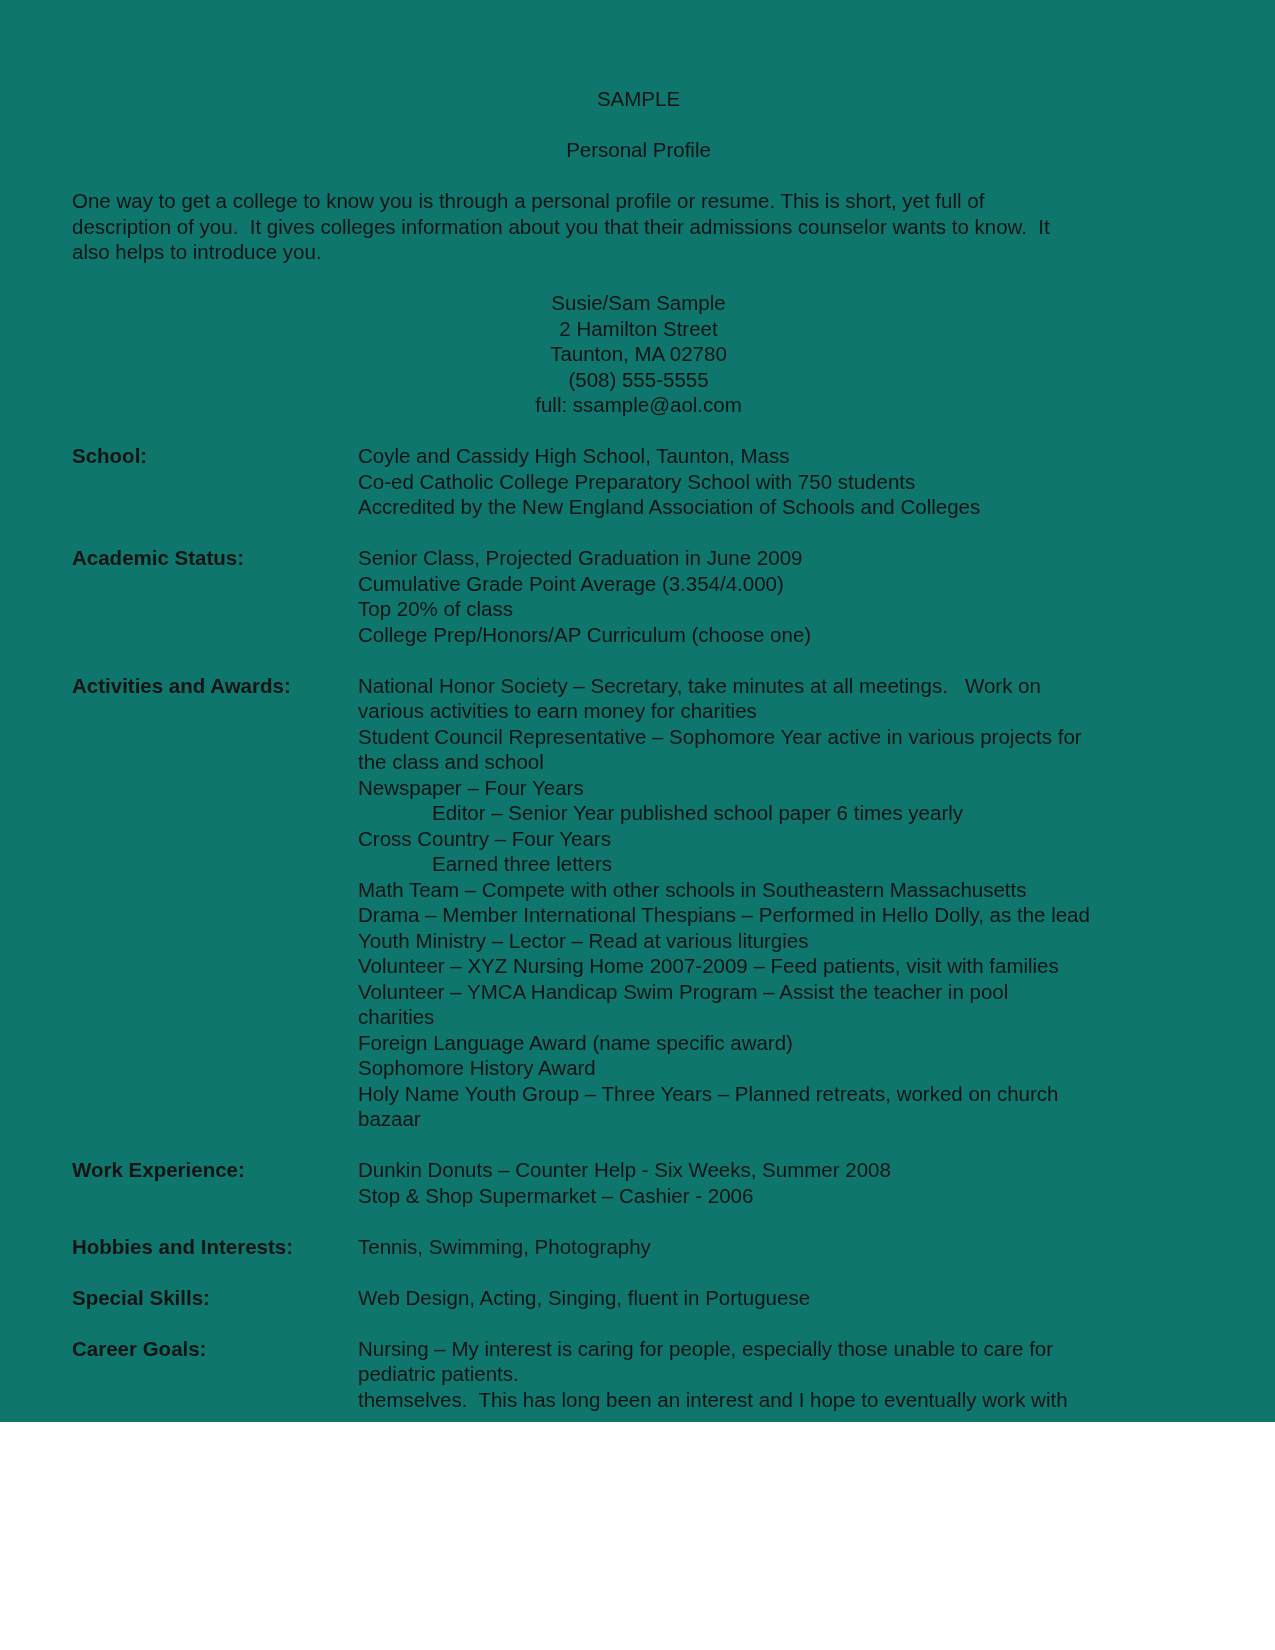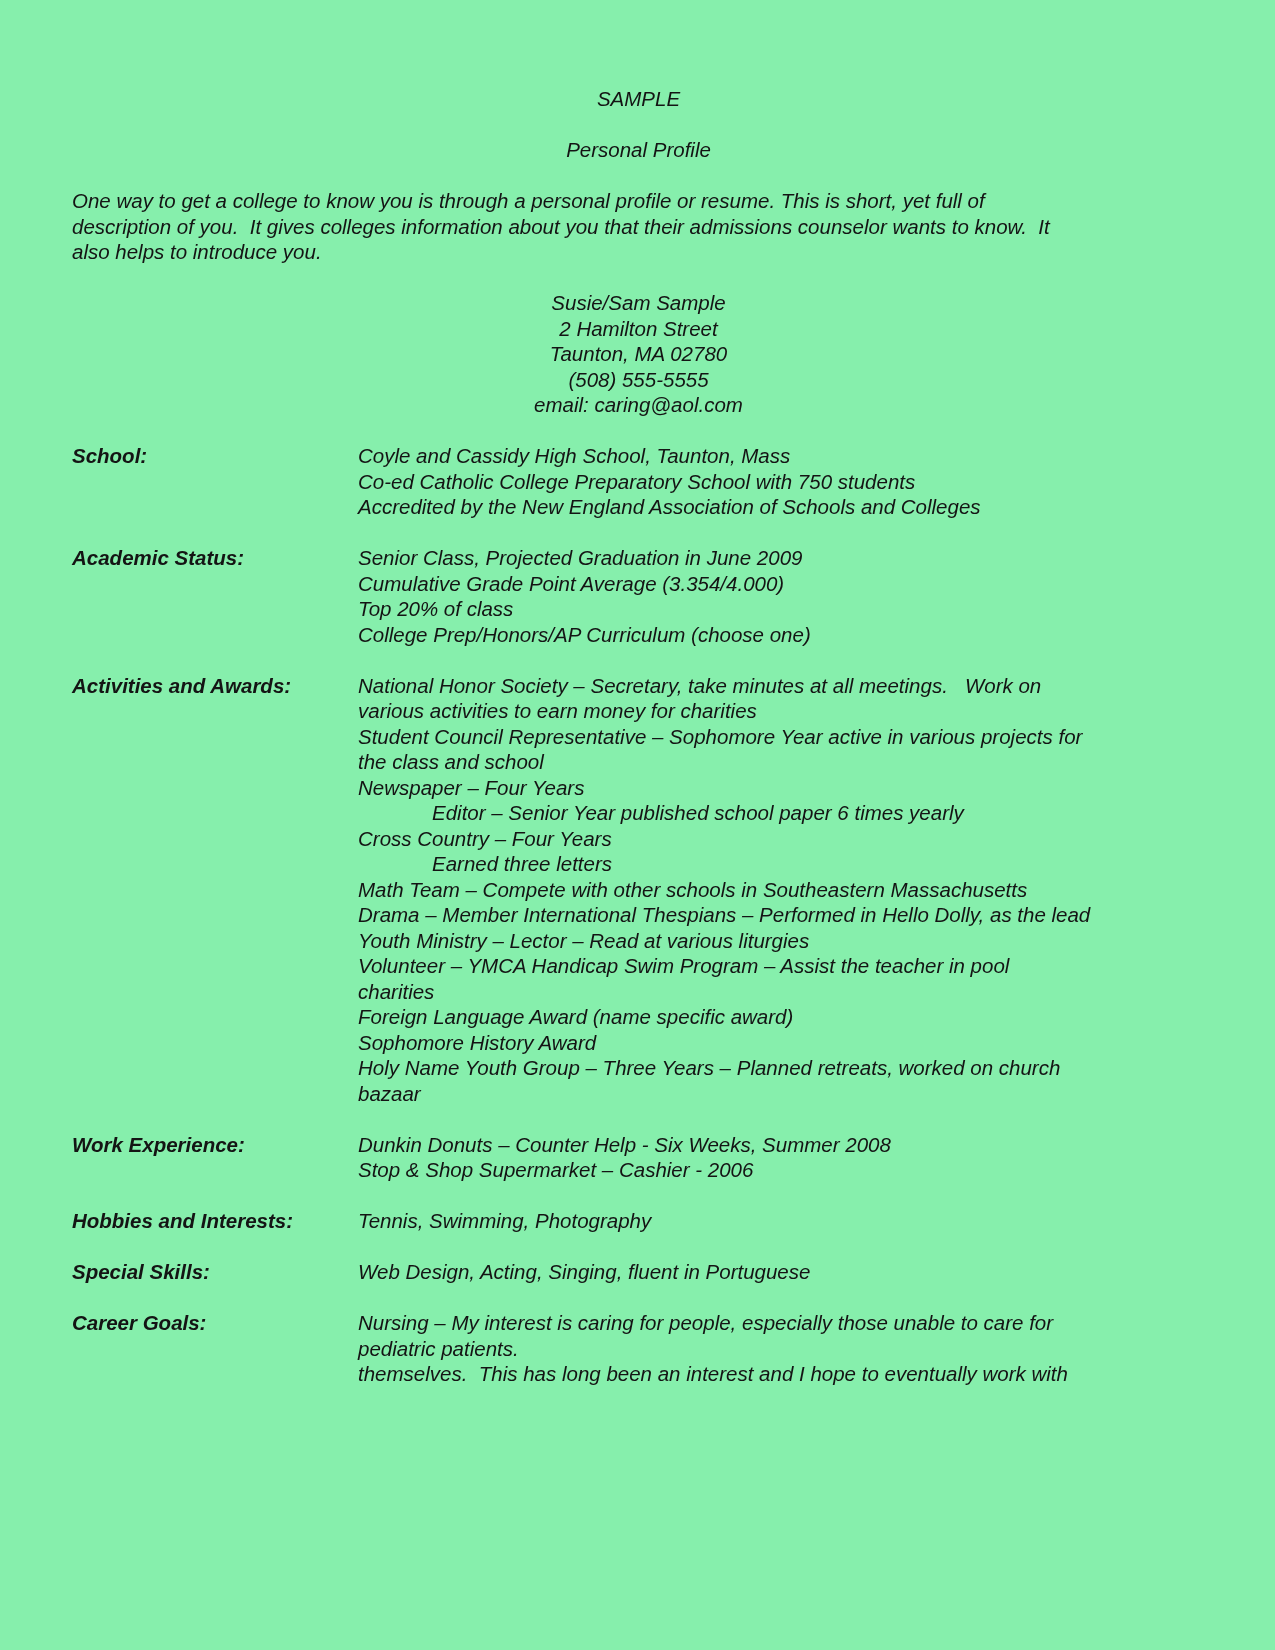--- a/index.html
+++ b/index.html
@@ -3,30 +3,29 @@
 <meta charset="utf-8">
 <style>
   html, body {
     margin: 0;
     padding: 0;
     background: #ffffff;
   }
   .page {
     position: relative;
     width: 1275px;
-    height: 1650px;
+    height: 1422px;
     box-sizing: border-box;
-    background: #86efac;
+    background: #0f766e;
     color: #141414;
     font-family: "Liberation Sans", "DejaVu Sans", sans-serif;
     font-size: 20.5px;
     line-height: 25.5px;
     padding: 86px 70px 0 72px;
     overflow: hidden;
-    font-style: italic;
   }
   .center { text-align: center; }
   .block { margin-bottom: 25.5px; }
   .line { white-space: pre-wrap; }
   .line.indent { padding-left: 74px; }
   .section-row {
     display: flex;
     align-items: flex-start;
     margin-bottom: 25.5px;
     margin-top: 13px;
@@ -52,21 +51,21 @@
       <div class="line">One way to get a college to know you is through a personal profile or resume. This is short, yet full of</div>
       <div class="line">description of you.  It gives colleges information about you that their admissions counselor wants to know.  It</div>
       <div class="line">also helps to introduce you.</div>
     </div>
 
   <div class="center block">
       <div class="line">Susie/Sam Sample</div>
       <div class="line">2 Hamilton Street</div>
       <div class="line">Taunton, MA 02780</div>
       <div class="line">(508) 555-5555</div>
-      <div class="line">email: caring@aol.com</div>
+      <div class="line">full: ssample@aol.com</div>
     </div>
 
   <div>
       <div class="section-row">
         <div class="section-label">School:</div>
         <div class="section-content">
           <div class="line">Coyle and Cassidy High School, Taunton, Mass</div>
           <div class="line">Co-ed Catholic College Preparatory School with 750 students</div>
           <div class="line">Accredited by the New England Association of Schools and Colleges</div>
         </div>
@@ -87,20 +86,21 @@
           <div class="line">various activities to earn money for charities</div>
           <div class="line">Student Council Representative – Sophomore Year active in various projects for</div>
           <div class="line">the class and school</div>
           <div class="line">Newspaper – Four Years</div>
           <div class="line indent">Editor – Senior Year published school paper 6 times yearly</div>
           <div class="line">Cross Country – Four Years</div>
           <div class="line indent">Earned three letters</div>
           <div class="line">Math Team – Compete with other schools in Southeastern Massachusetts</div>
           <div class="line">Drama – Member International Thespians – Performed in Hello Dolly, as the lead</div>
           <div class="line">Youth Ministry – Lector – Read at various liturgies</div>
+          <div class="line">Volunteer – XYZ Nursing Home 2007-2009 – Feed patients, visit with families</div>
           <div class="line">Volunteer – YMCA Handicap Swim Program – Assist the teacher in pool</div>
           <div class="line">charities</div>
           <div class="line">Foreign Language Award (name specific award)</div>
           <div class="line">Sophomore History Award</div>
           <div class="line">Holy Name Youth Group – Three Years – Planned retreats, worked on church</div>
           <div class="line">bazaar</div>
         </div>
       </div>
       <div class="section-row">
         <div class="section-label">Work Experience:</div>

